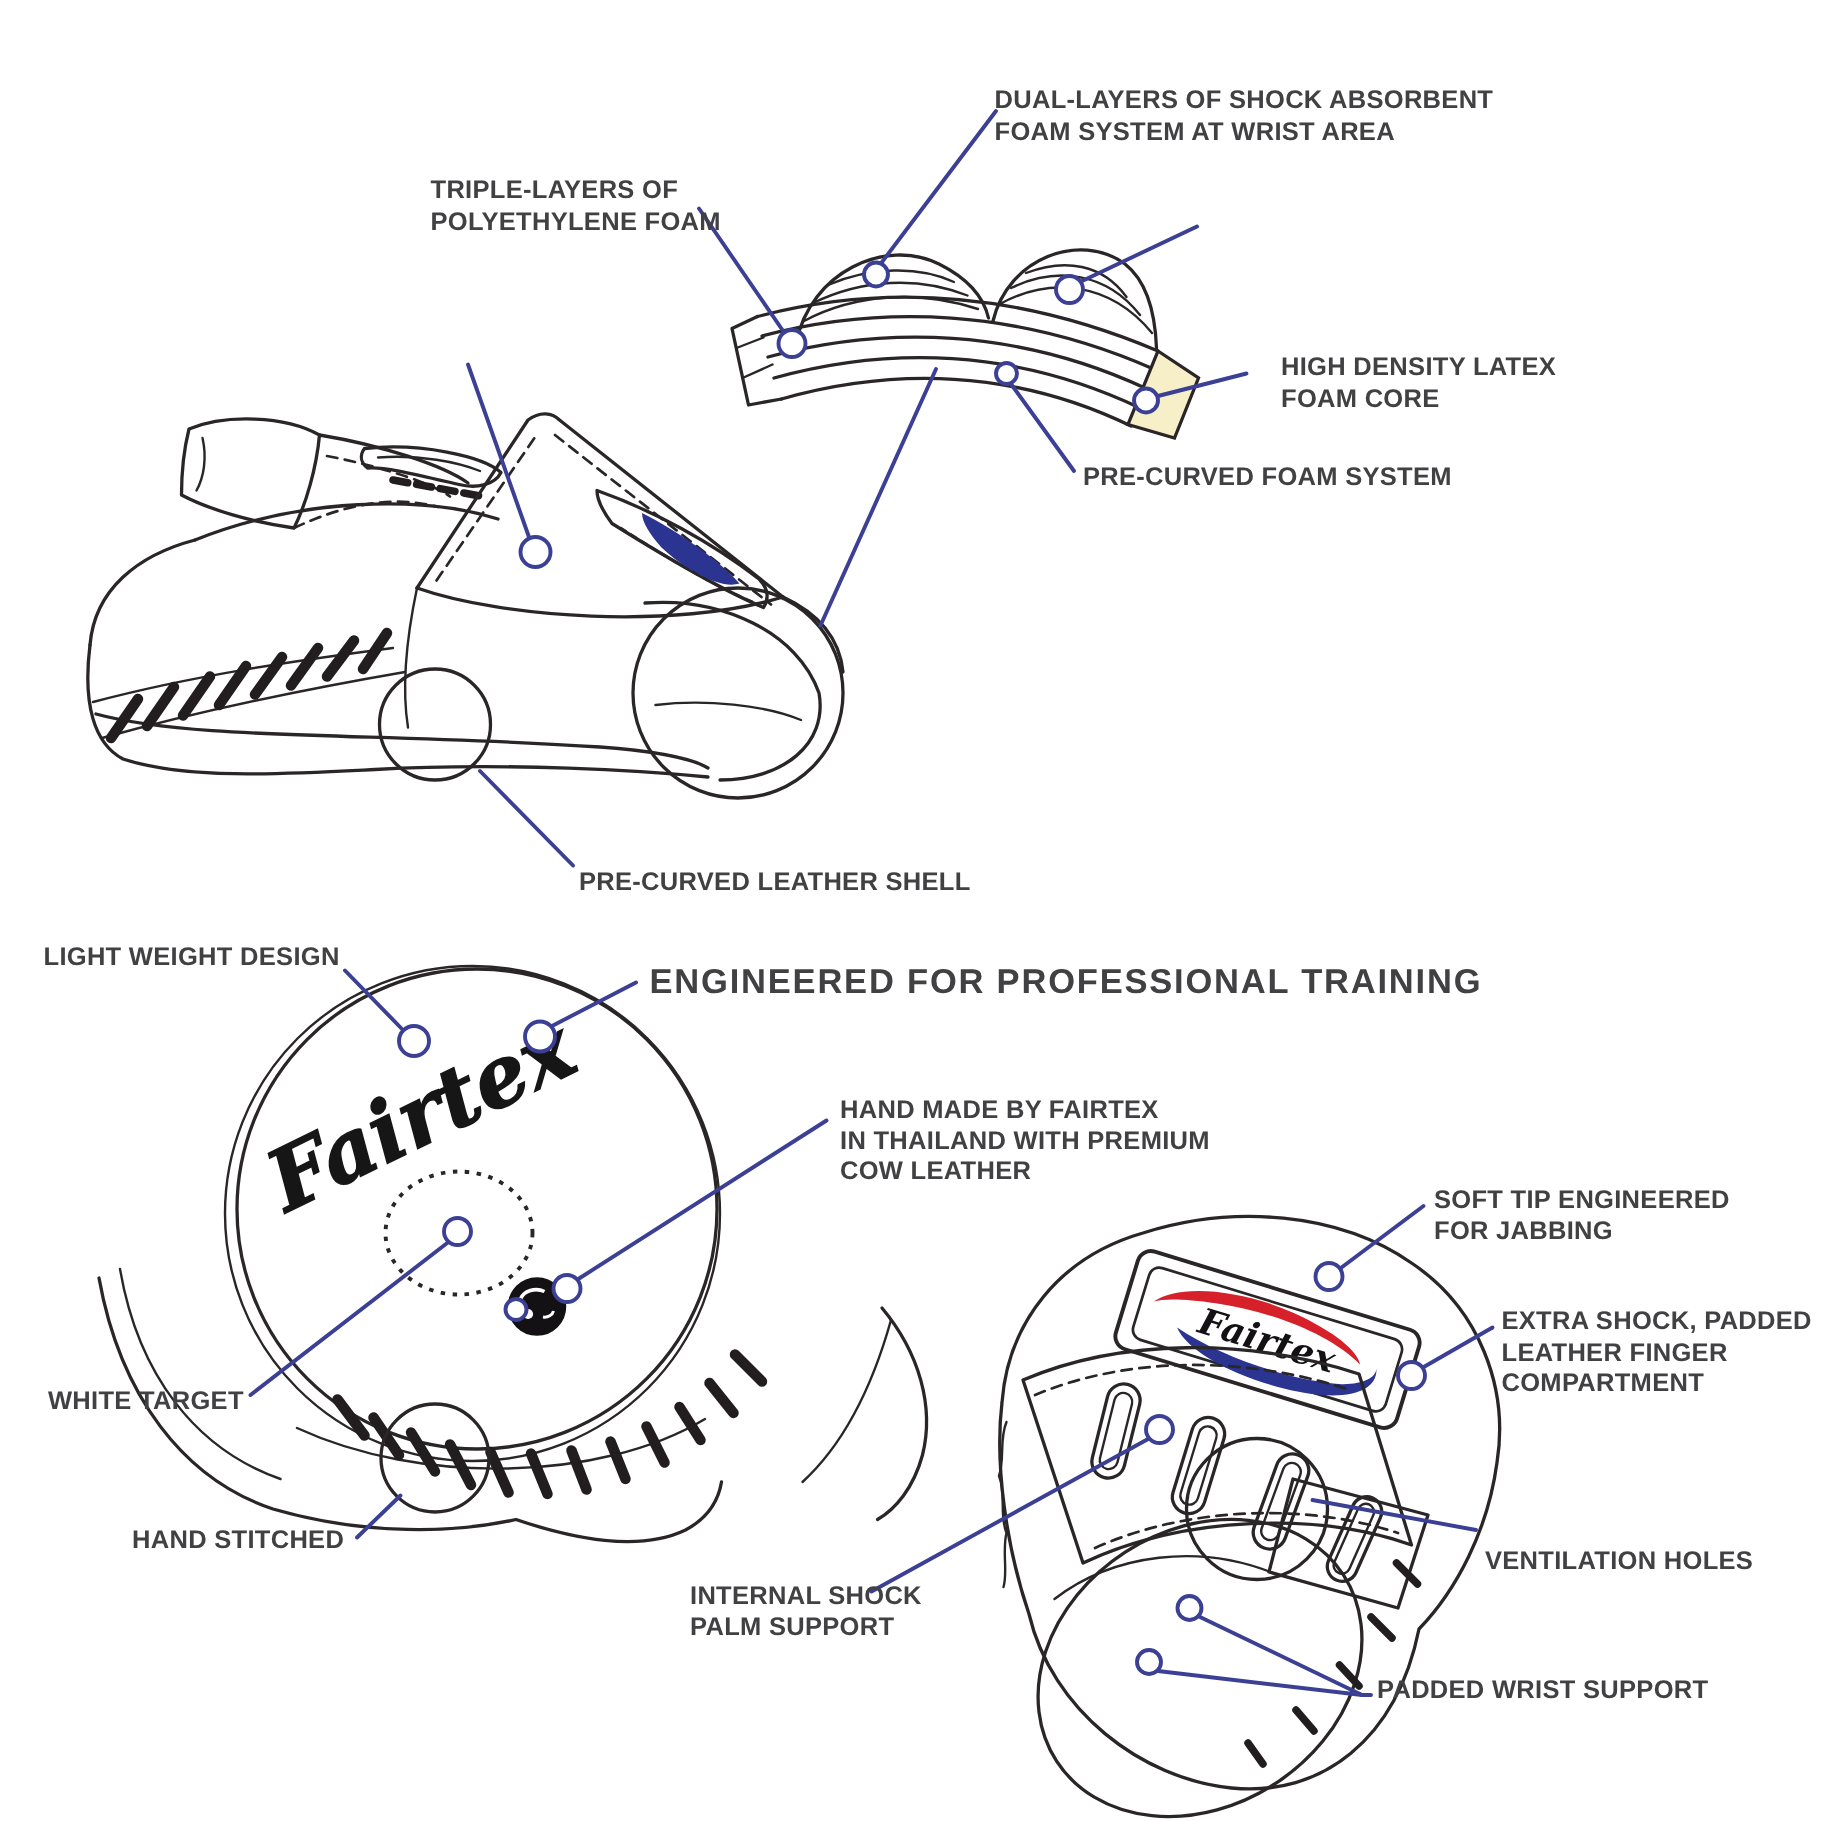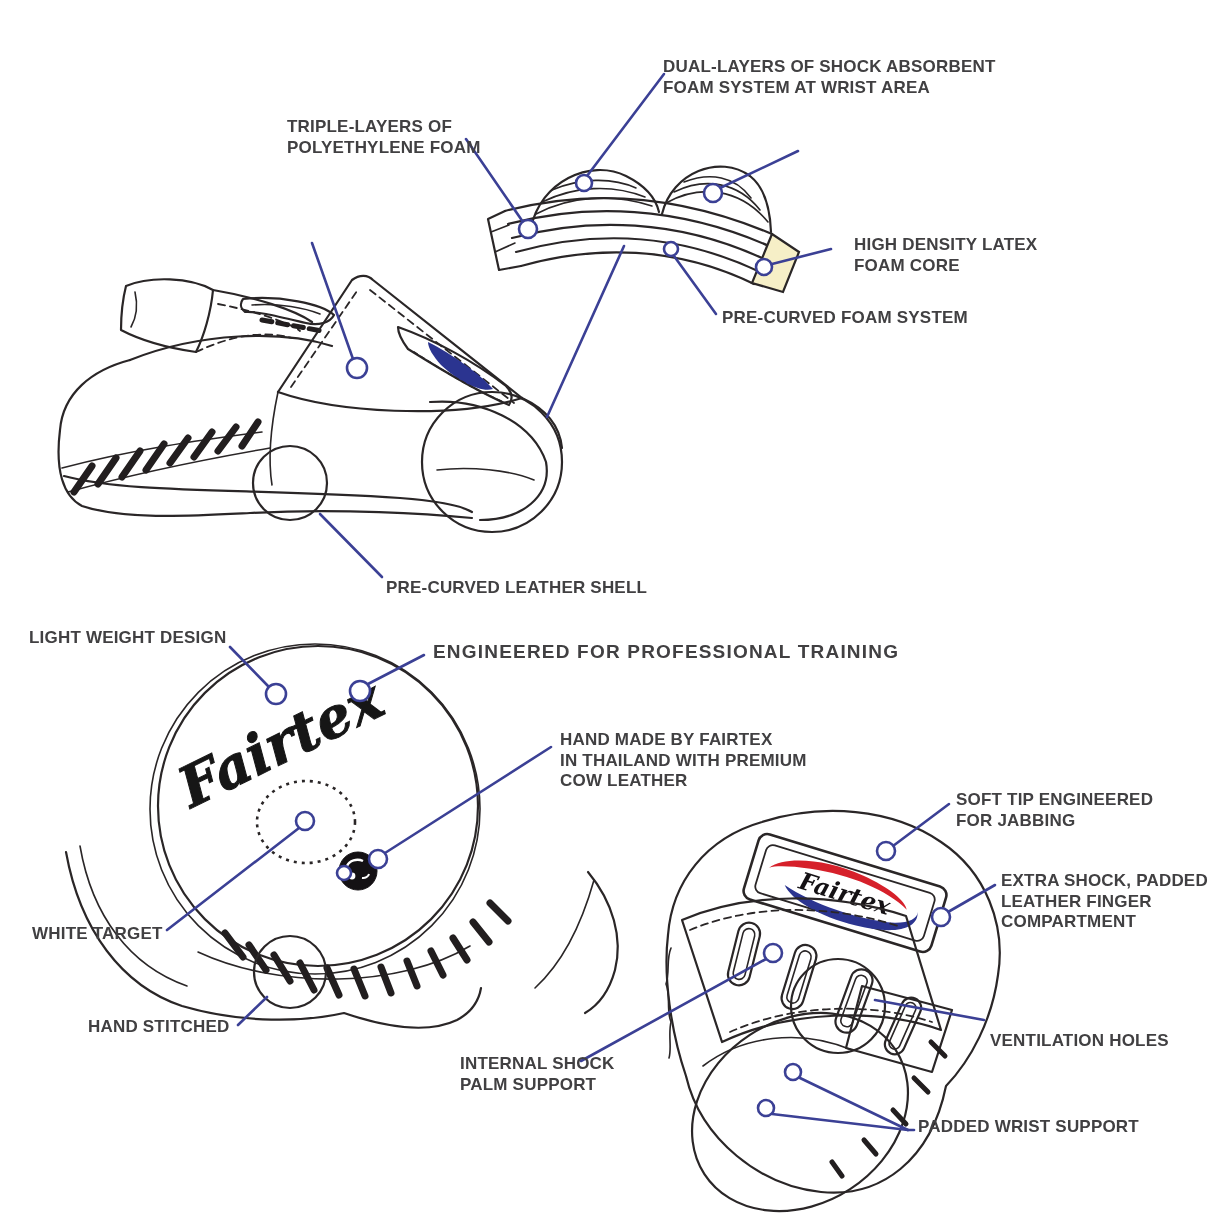--- a/index.html
+++ b/index.html
@@ -1,21 +1,21 @@
 <!DOCTYPE html>
 <html><head>
 <meta charset="utf-8">
 <style>
   html,body{margin:0;padding:0;background:#ffffff;}
   #stage{position:relative;width:1214px;height:1214px;background:#ffffff;overflow:hidden;
          font-family:"Liberation Sans", sans-serif;}
   #art{position:absolute;left:0;top:0;}
   .lbl{position:absolute;color:#414042;font-weight:bold;font-size:17px;line-height:1.22;
        white-space:pre-line;letter-spacing:.2px;}
-  .lbl-lg{font-size:19px;letter-spacing:1.2px;}
+  .lbl-lg{font-size:23px;letter-spacing:1.2px;}
   svg .ink{stroke:#2a2627;stroke-width:2.2;fill:none;stroke-linecap:round;stroke-linejoin:round;}
   svg .ink-thin{stroke:#2a2627;stroke-width:1.6;fill:none;stroke-linecap:round;}
   svg .dash{stroke:#2a2627;stroke-width:1.8;fill:none;stroke-dasharray:7 5;stroke-linecap:round;}
   svg .dot{stroke:#2a2627;stroke-width:2.6;fill:none;stroke-dasharray:3 5;}
   svg .lace{stroke:#221e1f;stroke-width:7;stroke-linecap:round;}
   svg .lace-s{stroke:#221e1f;stroke-width:5;stroke-linecap:round;}
   svg .leader{stroke:#3b4095;stroke-width:2.6;stroke-linecap:round;}
   svg .callout{stroke:#3b4095;stroke-width:2.6;fill:#ffffff;}
   svg .beige{fill:#f6efc7;stroke:#2a2627;stroke-width:2.2;}
   svg .bluefill{fill:#2b3490;stroke:none;}

